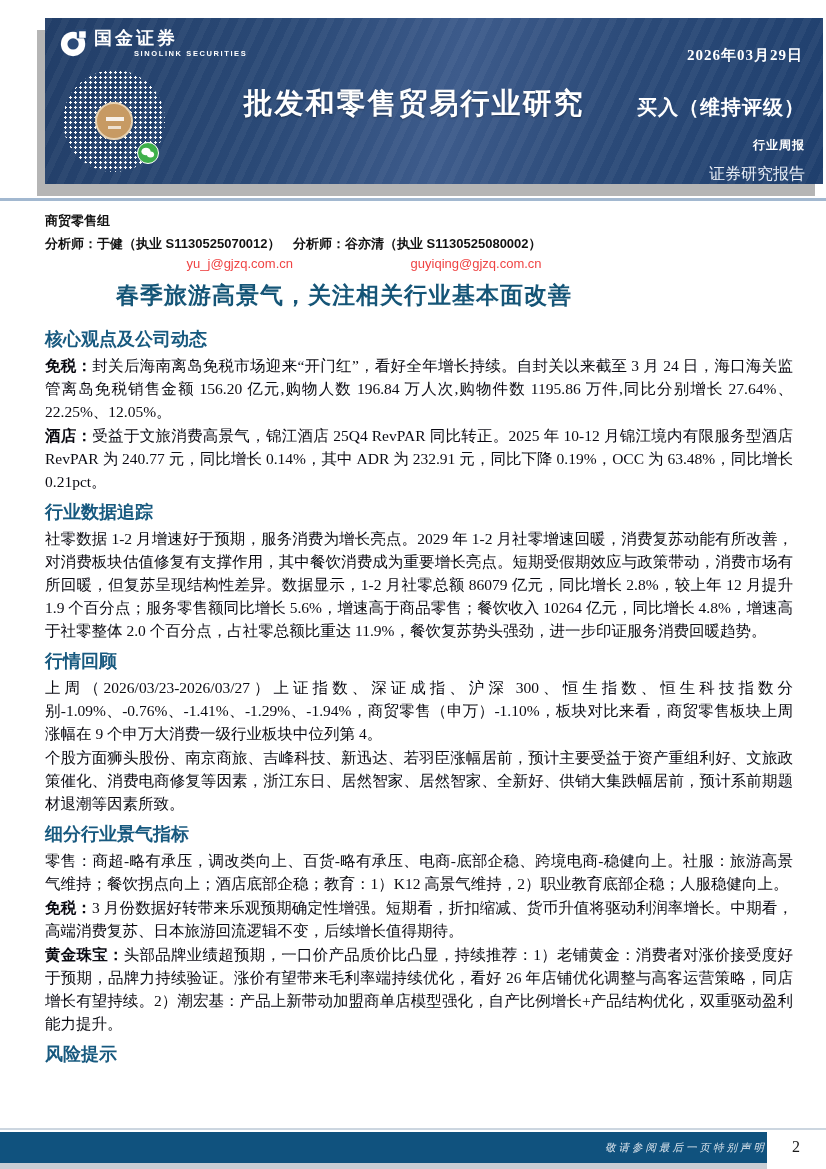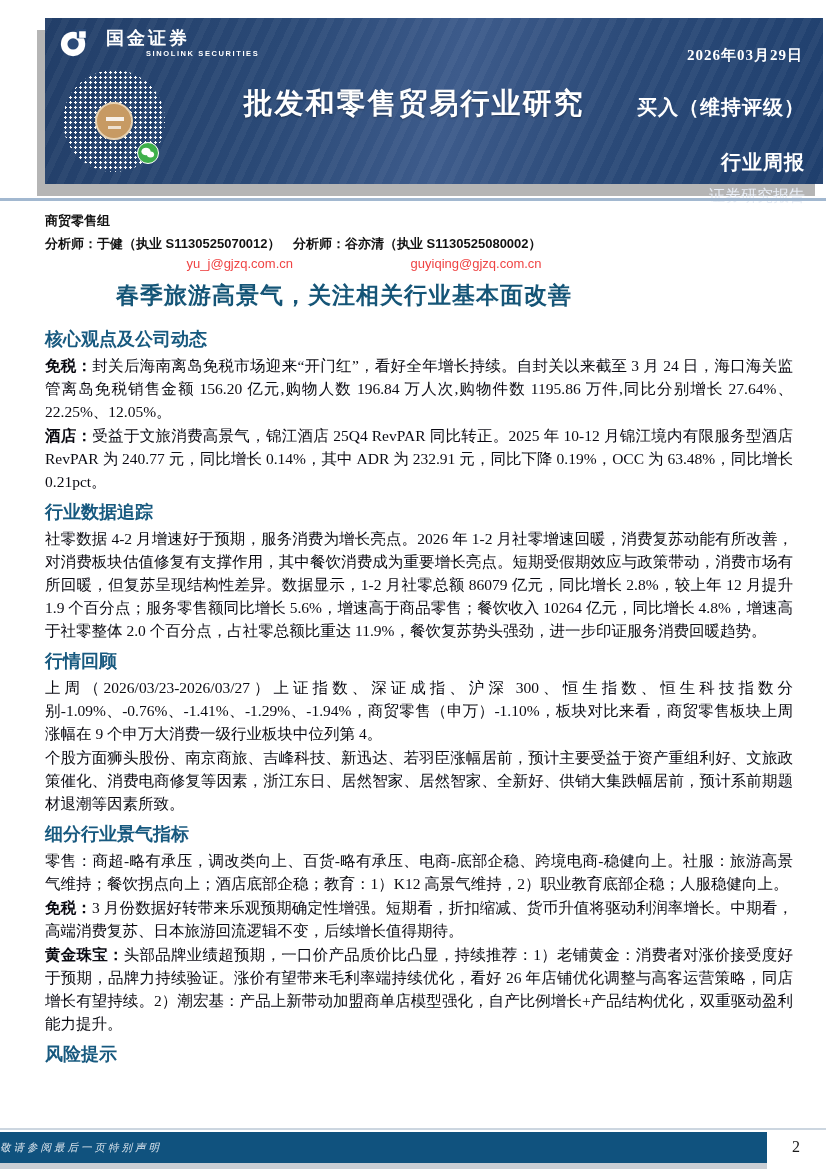--- a/index.html
+++ b/index.html
@@ -7,32 +7,32 @@
   .page{position:relative;width:826px;height:1169px;background:#ffffff;overflow:hidden;margin:0 auto;}
 
   
   .banner{
     position:absolute;left:45px;top:18px;right:3px;height:166px;
     background:
       repeating-linear-gradient(115deg, rgba(255,255,255,0.045) 0 7px, rgba(255,255,255,0) 7px 16px),
       linear-gradient(105deg,#223e68 0%,#2a4976 30%,#3d5b8b 52%,#2b4a78 72%,#1f3f6d 100%);
     box-shadow:-8px 12px 0 0 #b5b5b5;
   }
-  .logo-row{position:absolute;left:14px;top:10px;display:flex;align-items:center;gap:17px;}
+  .logo-row{position:absolute;left:14px;top:10px;display:flex;align-items:center;gap:5px;}
   .logo-mark{width:30px;height:30px;display:block;}
   .logo-text{color:#ffffff;line-height:1;}
   .logo-cn{font-size:18px;font-weight:bold;letter-spacing:3px;font-family:"Liberation Serif",serif;}
   .logo-en{font-size:7.5px;letter-spacing:1.6px;margin-top:3px;font-weight:bold;padding-left:40px;}
   .banner-date{position:absolute;right:20px;top:28px;color:#ffffff;font-weight:bold;
     font-family:"Liberation Serif",serif;font-size:15px;letter-spacing:1px;}
   .banner-title{position:absolute;left:160px;right:200px;top:66px;text-align:center;color:#ffffff;
     font-size:29px;font-weight:bold;letter-spacing:2px;text-shadow:0 1px 2px rgba(0,0,0,0.35);}
   .banner-right{position:absolute;right:18px;top:76px;text-align:right;color:#ffffff;}
   .rating{font-size:20px;font-weight:bold;letter-spacing:1px;}
-  .report-type{font-size:20px;font-weight:bold;margin-top:28px;letter-spacing:1px;text-align:right;}
+  .report-type{font-size:12px;font-weight:bold;margin-top:16px;letter-spacing:1px;text-align:right;}
   .report-cat{font-size:16px;margin-top:10px;color:#e8edf5;}
 
   
   .qr{position:absolute;left:18px;top:52px;width:102px;height:102px;border-radius:50%;
       background-image:radial-gradient(circle,#ffffff 1.1px,rgba(255,255,255,0) 1.3px);
       background-size:5px 5px;}
   .qr-center{position:absolute;left:32px;top:32px;width:38px;height:38px;border-radius:50%;
       background:#c79a63;border:2px solid #e6d2b4;box-sizing:border-box;}
   .qr-center .l1{position:absolute;left:9px;top:13px;width:18px;height:4px;background:#ffffff;opacity:.85;}
   .qr-center .l2{position:absolute;left:11px;top:22px;width:13px;height:3px;background:#ffffff;opacity:.7;}
@@ -59,21 +59,21 @@
   
   .content{position:absolute;left:45px;top:320px;width:748px;}
   .sec-head{color:#17597f;font-size:18px;font-weight:bold;margin:7px 0 3px 0;line-height:24px;}
   .para{font-family:"Liberation Serif","DejaVu Serif",serif;font-size:15.5px;line-height:23px;
     color:#0a0a12;text-align:justify;margin:0 0 1px 0;}
   .plabel{font-weight:bold;}
 
   
   .footer{position:absolute;left:0;bottom:0;width:826px;height:39px;border-top:2px solid #ccd6e0;}
   .footer-bar{position:absolute;left:0;top:2px;width:767px;height:31px;background:#10527e;
-    color:#dde6ee;text-align:left;line-height:31px;font-family:Liberation Serif, serif;
+    color:#dde6ee;text-align:right;line-height:31px;font-family:Liberation Serif, serif;
     font-style:italic;font-size:10.5px;letter-spacing:3px;}
   .footer-strip{position:absolute;left:0;top:33px;width:767px;height:6px;background:#c9ced4;}
   .page-num{position:absolute;right:26px;top:8px;font-family:"Liberation Serif",serif;
     font-size:16px;color:#1a1a1a;}
 </style>
 </head>
 <body>
 
 <div class="page">
 
@@ -132,21 +132,21 @@
 
   <div class="doc-title">春季旅游高景气，关注相关行业基本面改善</div>
 
   <div class="content">
 
     <div class="sec-head">核心观点及公司动态</div>
     <p class="para"><span class="plabel">免税：</span><span>封关后海南离岛免税市场迎来“开门红”，看好全年增长持续。自封关以来截至 3 月 24 日，海口海关监管离岛免税销售金额 156.20 亿元,购物人数 196.84 万人次,购物件数 1195.86 万件,同比分别增长 27.64%、22.25%、12.05%。</span></p>
     <p class="para"><span class="plabel">酒店：</span><span>受益于文旅消费高景气，锦江酒店 25Q4 RevPAR 同比转正。2025 年 10-12 月锦江境内有限服务型酒店 RevPAR 为 240.77 元，同比增长 0.14%，其中 ADR 为 232.91 元，同比下降 0.19%，OCC 为 63.48%，同比增长 0.21pct。</span></p>
 
     <div class="sec-head">行业数据追踪</div>
-    <p class="para"><span class="plabel"></span><span>社零数据 4-2 月增速好于预期，服务消费为增长亮点。2026 年 1-2 月社零增速回暖，消费复苏动能有所改善，对消费板块估值修复有支撑作用，其中餐饮消费成为重要增长亮点。短期受假期效应与政策带动，消费市场有所回暖，但复苏呈现结构性差异。数据显示，1-2 月社零总额 86079 亿元，同比增长 2.8%，较上年 12 月提升 1.9 个百分点；服务零售额同比增长 5.6%，增速高于商品零售；餐饮收入 10264 亿元，同比增长 4.8%，增速高于社零整体 2.0 个百分点，占社零总额比重达 11.9%，餐饮复苏势头强劲，进一步印证服务消费回暖趋势。</span></p>
+    <p class="para"><span class="plabel"></span><span>社零数据 1-2 月增速好于预期，服务消费为增长亮点。2029 年 1-2 月社零增速回暖，消费复苏动能有所改善，对消费板块估值修复有支撑作用，其中餐饮消费成为重要增长亮点。短期受假期效应与政策带动，消费市场有所回暖，但复苏呈现结构性差异。数据显示，1-2 月社零总额 86079 亿元，同比增长 2.8%，较上年 12 月提升 1.9 个百分点；服务零售额同比增长 5.6%，增速高于商品零售；餐饮收入 10264 亿元，同比增长 4.8%，增速高于社零整体 2.0 个百分点，占社零总额比重达 11.9%，餐饮复苏势头强劲，进一步印证服务消费回暖趋势。</span></p>
 
     <div class="sec-head">行情回顾</div>
     <p class="para"><span class="plabel"></span><span>上周（2026/03/23-2026/03/27）上证指数、深证成指、沪深 300、恒生指数、恒生科技指数分别-1.09%、-0.76%、-1.41%、-1.29%、-1.94%，商贸零售（申万）-1.10%，板块对比来看，商贸零售板块上周涨幅在 9 个申万大消费一级行业板块中位列第 4。</span></p>
     <p class="para"><span class="plabel"></span><span>个股方面狮头股份、南京商旅、吉峰科技、新迅达、若羽臣涨幅居前，预计主要受益于资产重组利好、文旅政策催化、消费电商修复等因素，浙江东日、居然智家、居然智家、全新好、供销大集跌幅居前，预计系前期题材退潮等因素所致。</span></p>
 
     <div class="sec-head">细分行业景气指标</div>
     <p class="para"><span class="plabel"></span><span>零售：商超-略有承压，调改类向上、百货-略有承压、电商-底部企稳、跨境电商-稳健向上。社服：旅游高景气维持；餐饮拐点向上；酒店底部企稳；教育：1）K12 高景气维持，2）职业教育底部企稳；人服稳健向上。</span></p>
 
     <p class="para"><span class="plabel">免税：</span><span>3 月份数据好转带来乐观预期确定性增强。短期看，折扣缩减、货币升值将驱动利润率增长。中期看，高端消费复苏、日本旅游回流逻辑不变，后续增长值得期待。</span></p>
     <p class="para"><span class="plabel">黄金珠宝：</span><span>头部品牌业绩超预期，一口价产品质价比凸显，持续推荐：1）老铺黄金：消费者对涨价接受度好于预期，品牌力持续验证。涨价有望带来毛利率端持续优化，看好 26 年店铺优化调整与高客运营策略，同店增长有望持续。2）潮宏基：产品上新带动加盟商单店模型强化，自产比例增长+产品结构优化，双重驱动盈利能力提升。</span></p>

